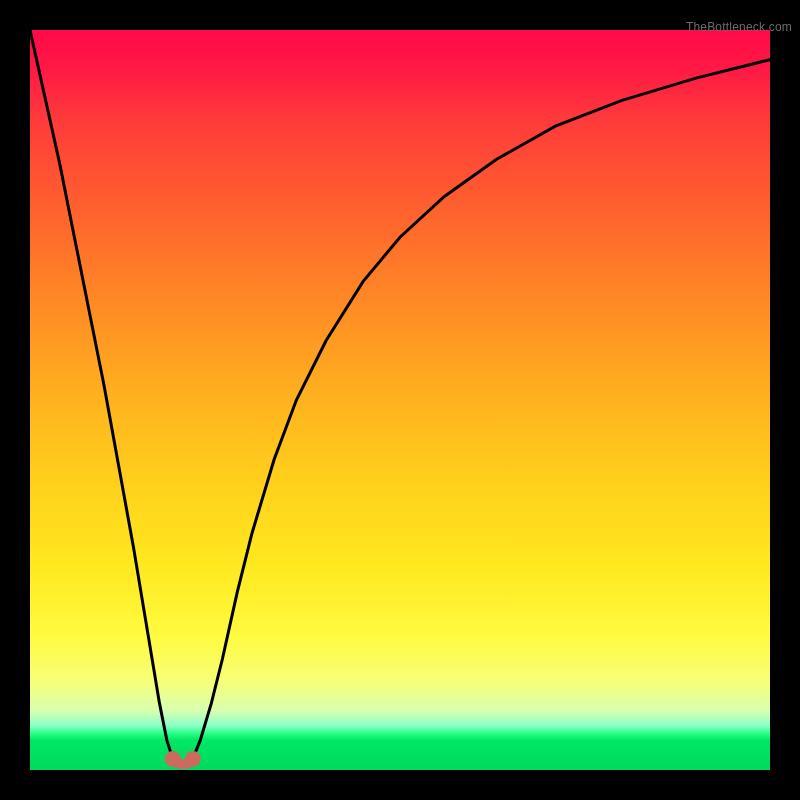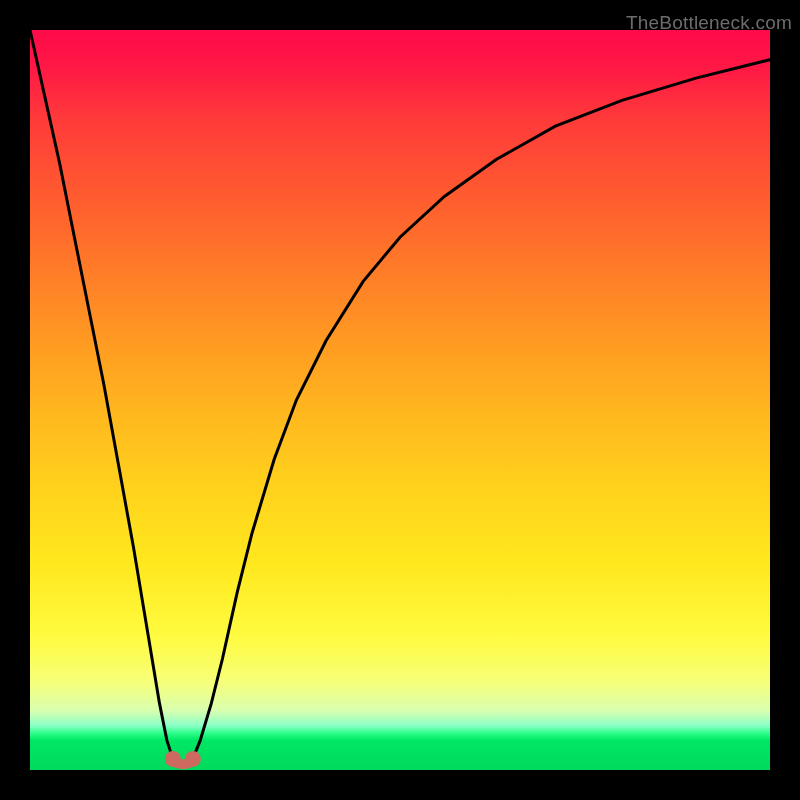--- a/index.html
+++ b/index.html
@@ -55,24 +55,24 @@
   }
   .curves-svg {
     position: absolute;
     top: 0;
     left: 0;
     width: 100%;
     height: 100%;
   }
   .watermark {
     position: absolute;
-    top: 12px;
+    top: 20px;
     right: 8px;
     color: #6c6c6c;
-    font-size: 19px;
+    font-size: 12px;
     letter-spacing: 0.2px;
     text-align: center;
   }
 </style>
 </head>
 <body>
 
 <div class="frame">
 
   <div class="plot-area">

